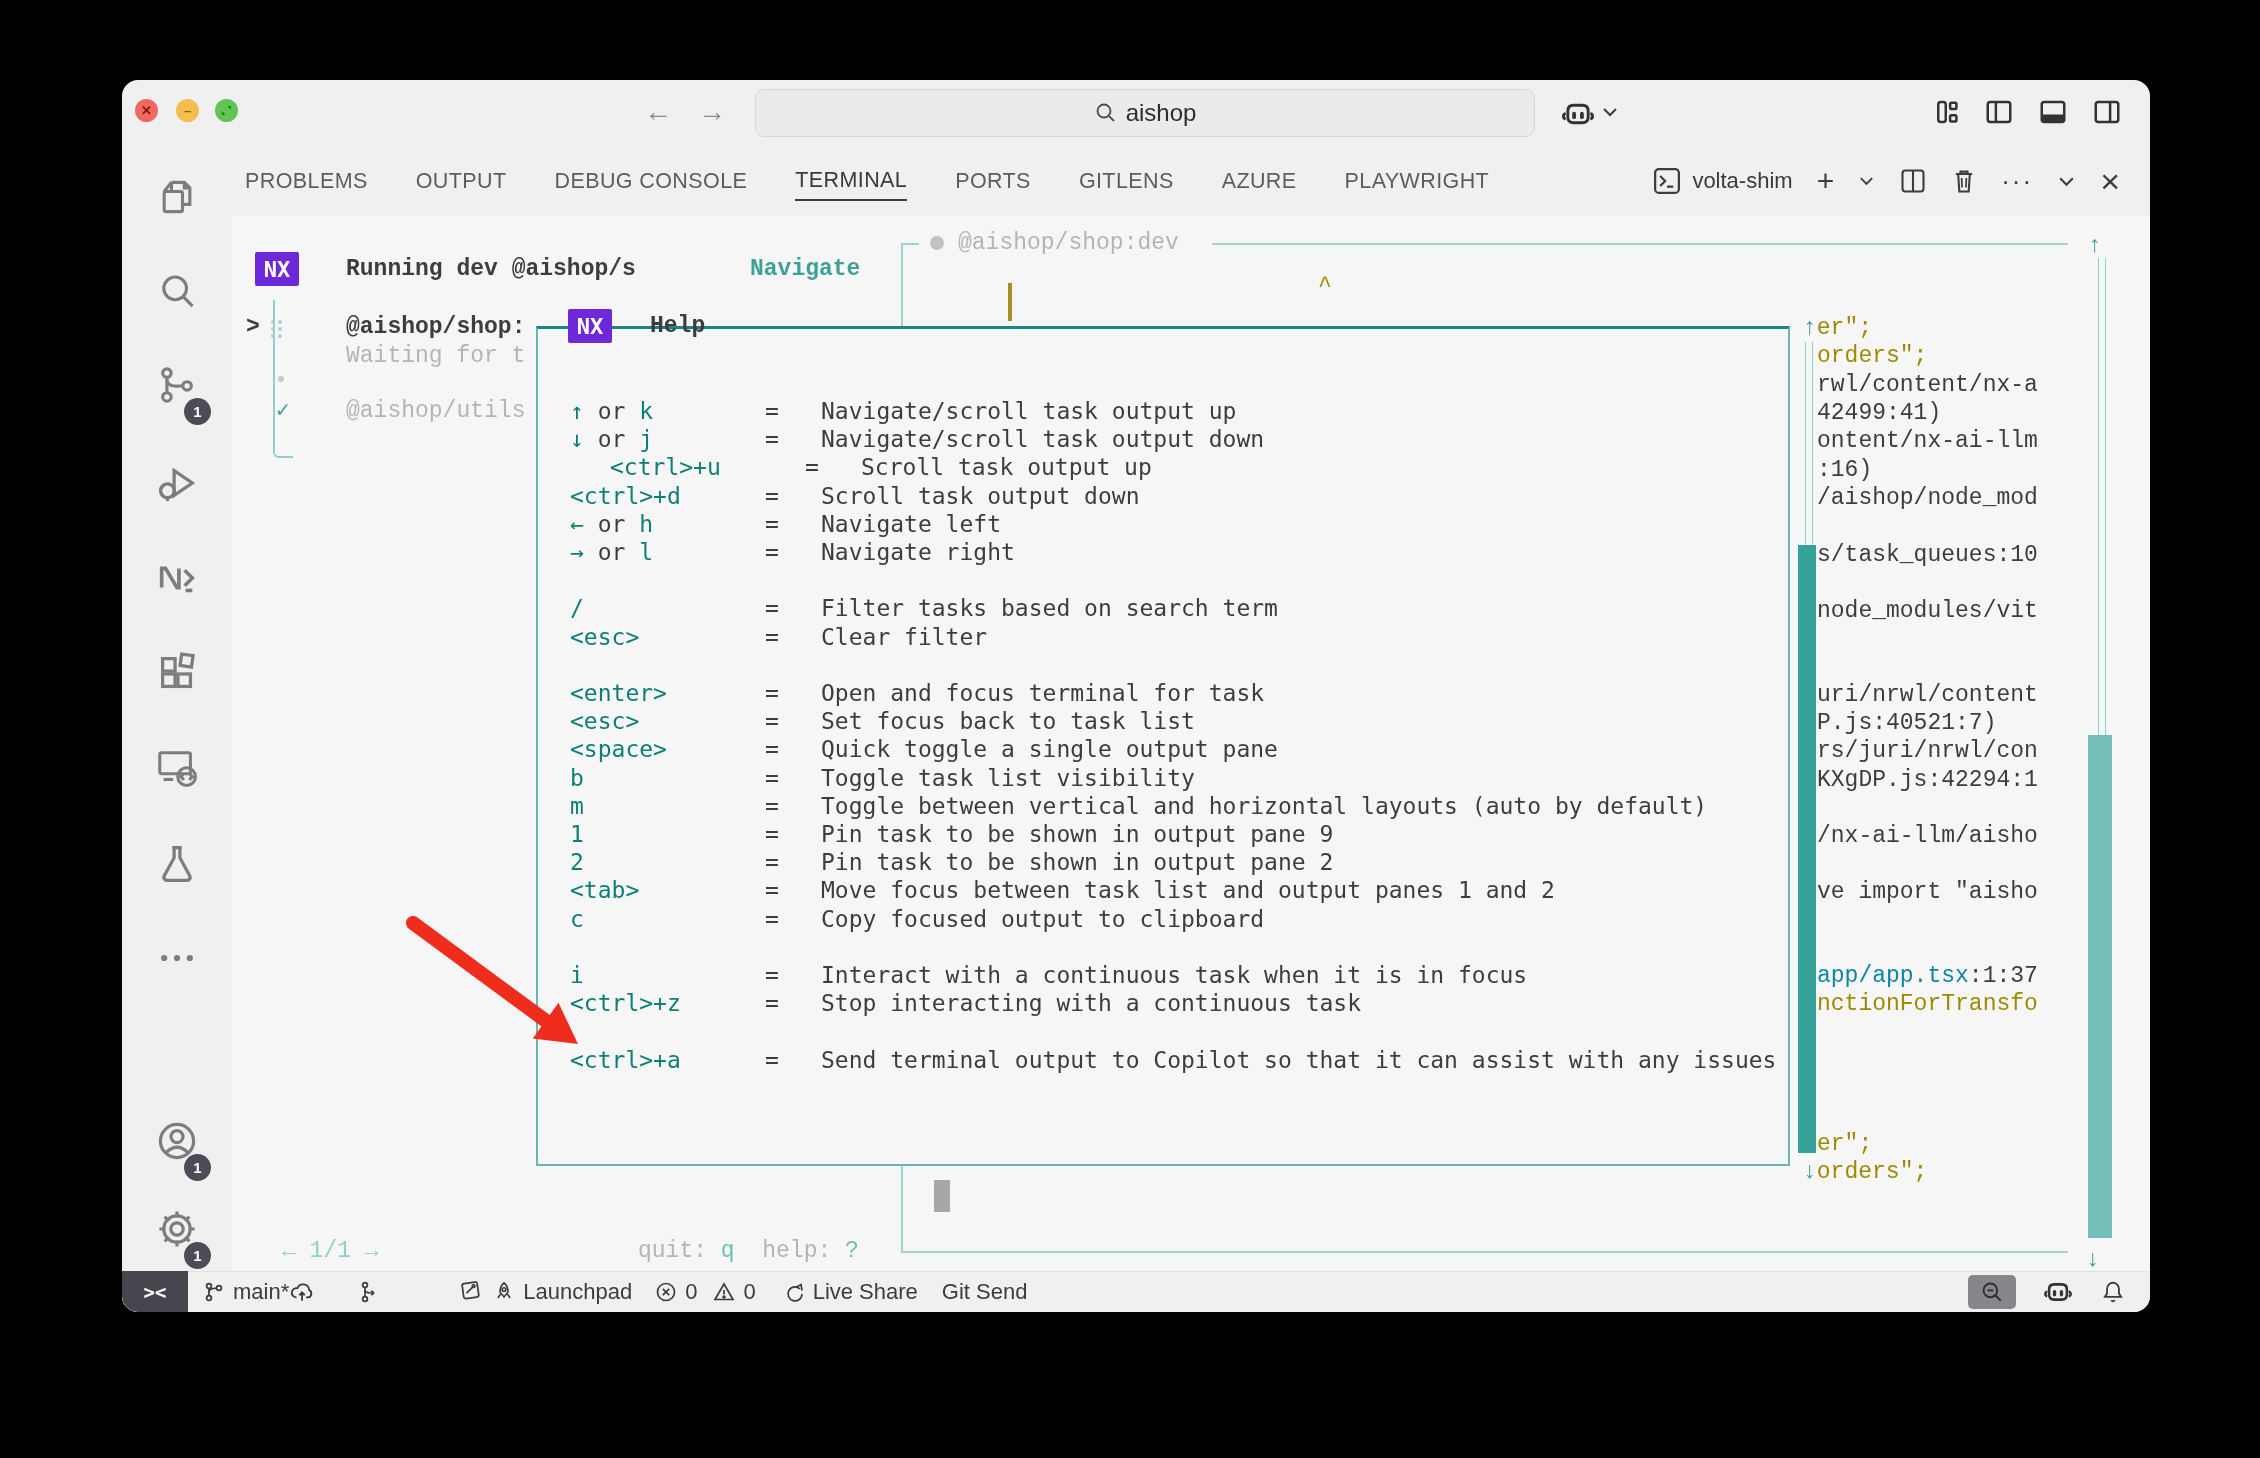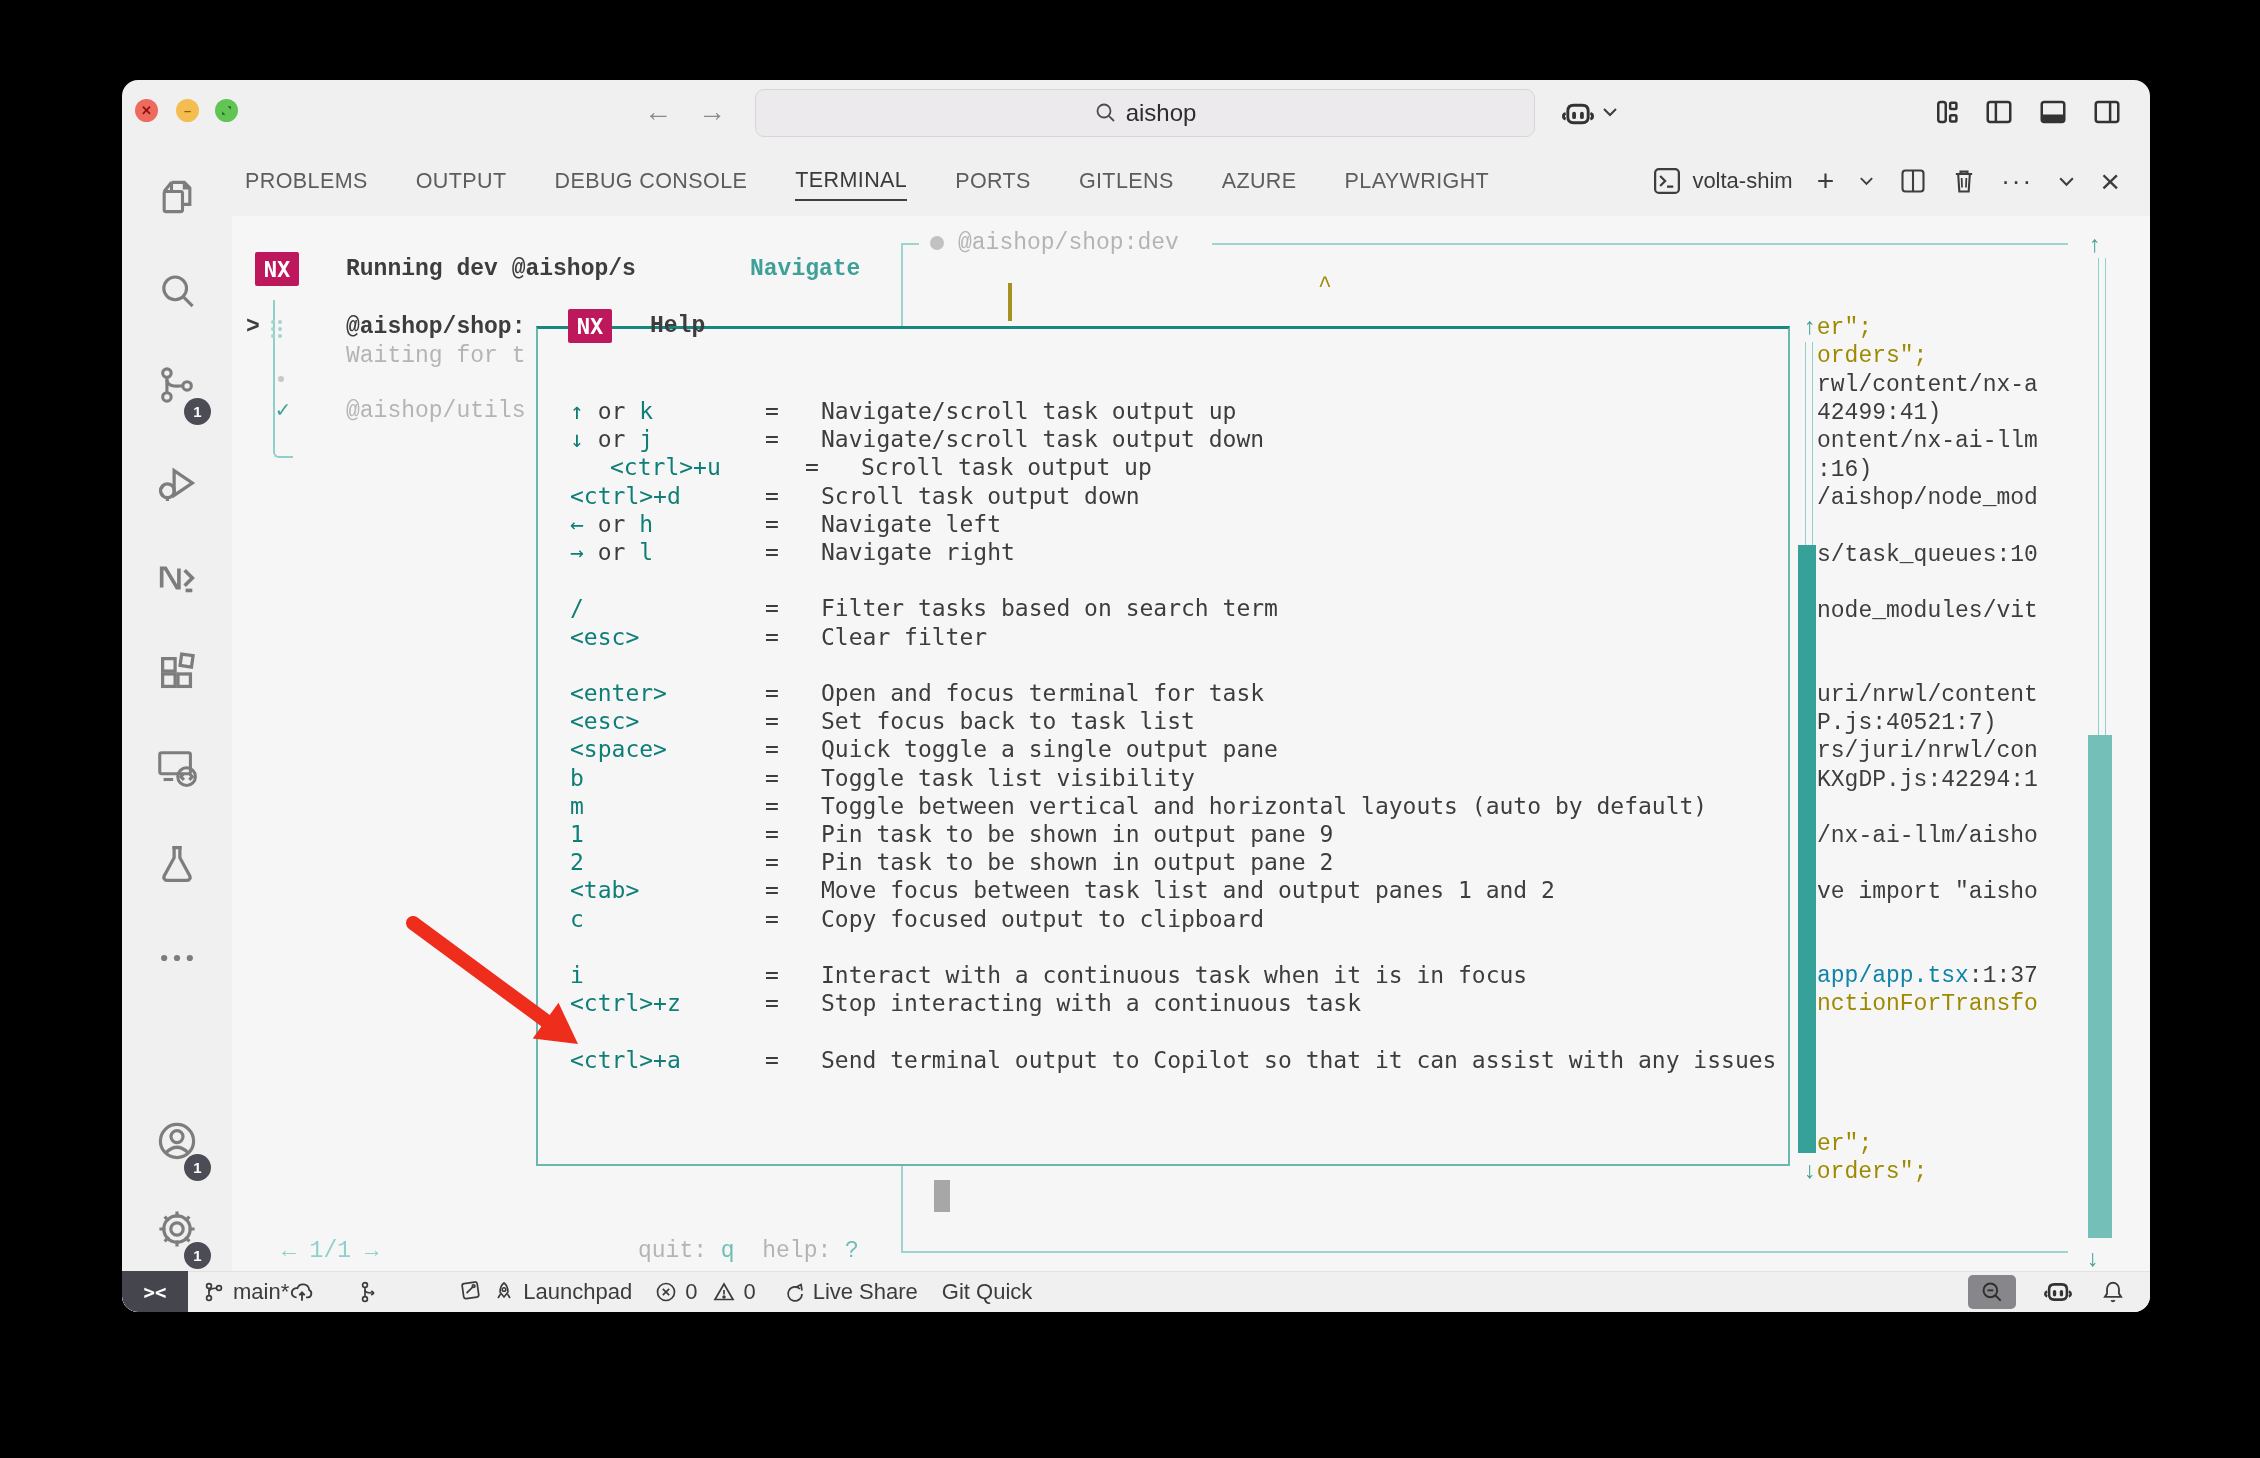--- a/index.html
+++ b/index.html
@@ -29,21 +29,21 @@
   .acticon{position:absolute;left:55px;transform:translate(-50%,-50%);}
   .badge{position:absolute;width:27px;height:27px;border-radius:50%;background:#4c4c56;color:#fff;
          font-size:15px;font-weight:bold;display:flex;align-items:center;justify-content:center;}
   
   .panelbg{position:absolute;left:110px;top:136px;right:0;bottom:40px;background:#f7f6f7;}
   .mline{position:absolute;height:28px;line-height:28px;white-space:pre;
          font-family:Liberation Mono, monospace;font-size:23px;}
   .c-dark{color:#3d3d3d}.c-gray{color:#b5b4b5}.c-olive{color:#9e8a00}
   .c-ltteal{color:#8fd0ca}.c-midteal{color:#3fa097}.c-link{color:#0f84a8}.c-ftteal{color:#6fbfb7}
   .bold{font-weight:bold}
-  .nxbadge{position:absolute;width:44px;height:34px;background:#be185d;color:#fff;border-radius:2px;
+  .nxbadge{position:absolute;width:44px;height:34px;background:#6d28d9;color:#fff;border-radius:2px;
            font-family:"DejaVu Sans Mono",monospace;font-size:22px;font-weight:bold;
            display:flex;align-items:center;justify-content:center;}
   .tealline{position:absolute;background:#9ed4cf;}
   .helpbox{position:absolute;left:414px;top:246px;width:1254px;height:840px;background:#f7f6f7;
            border:2px solid #6ab7af;border-top:3px solid #17877f;box-sizing:border-box;}
   .hrow{position:absolute;left:414px;width:1254px;height:28px;}
   .hrow span{position:absolute;height:28px;line-height:28px;white-space:pre;
              font-family:"DejaVu Sans Mono",monospace;font-size:23px;}
   .hkey{left:34px;color:#0e7e76;}
   .heq{left:229px;color:#3d3d3d;}
@@ -476,21 +476,21 @@
         <span>0</span>
       </div>
       <div class="sbitem" style="margin-right:24px;">
         <svg width="24" height="26" viewBox="0 0 24 24" fill="none" stroke="#3c3c3c" stroke-width="1.7">
           <path d="M18 9 a7 7 0 1 0 2 5"></path>
               <path d="M13.5 7.5 L19 4.5 L20 10.5"></path>
             </svg>
         <span>Live Share</span>
       </div>
       <div class="sbitem">
-        <span>Git Quick</span>
+        <span>Git Send</span>
       </div>
     </div>
     <div class="sbright">
       <div class="zoombtn">
         <svg width="26" height="26" viewBox="0 0 24 24" fill="none" stroke="#2f2f2f" stroke-width="1.8">
           <circle cx="10.5" cy="10.5" r="6.3"></circle>
               <line x1="15" y1="15" x2="20" y2="20"></line>
               <line x1="7.8" y1="10.5" x2="13.2" y2="10.5"></line>
             </svg>
       </div>

